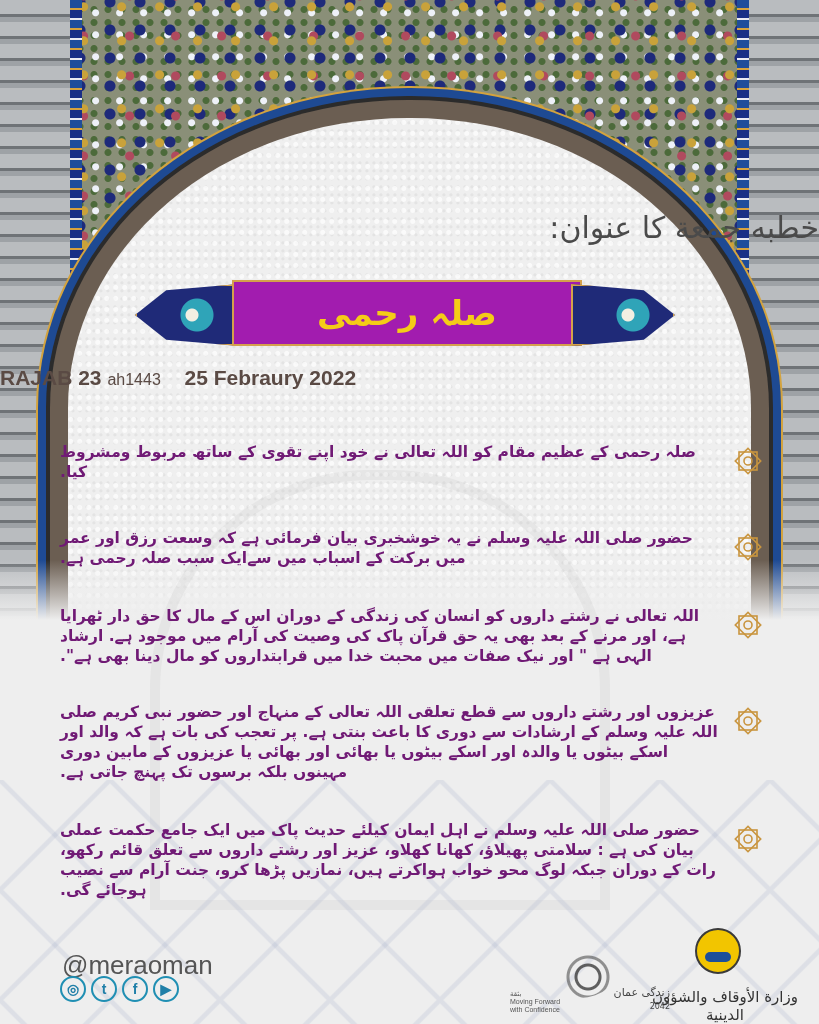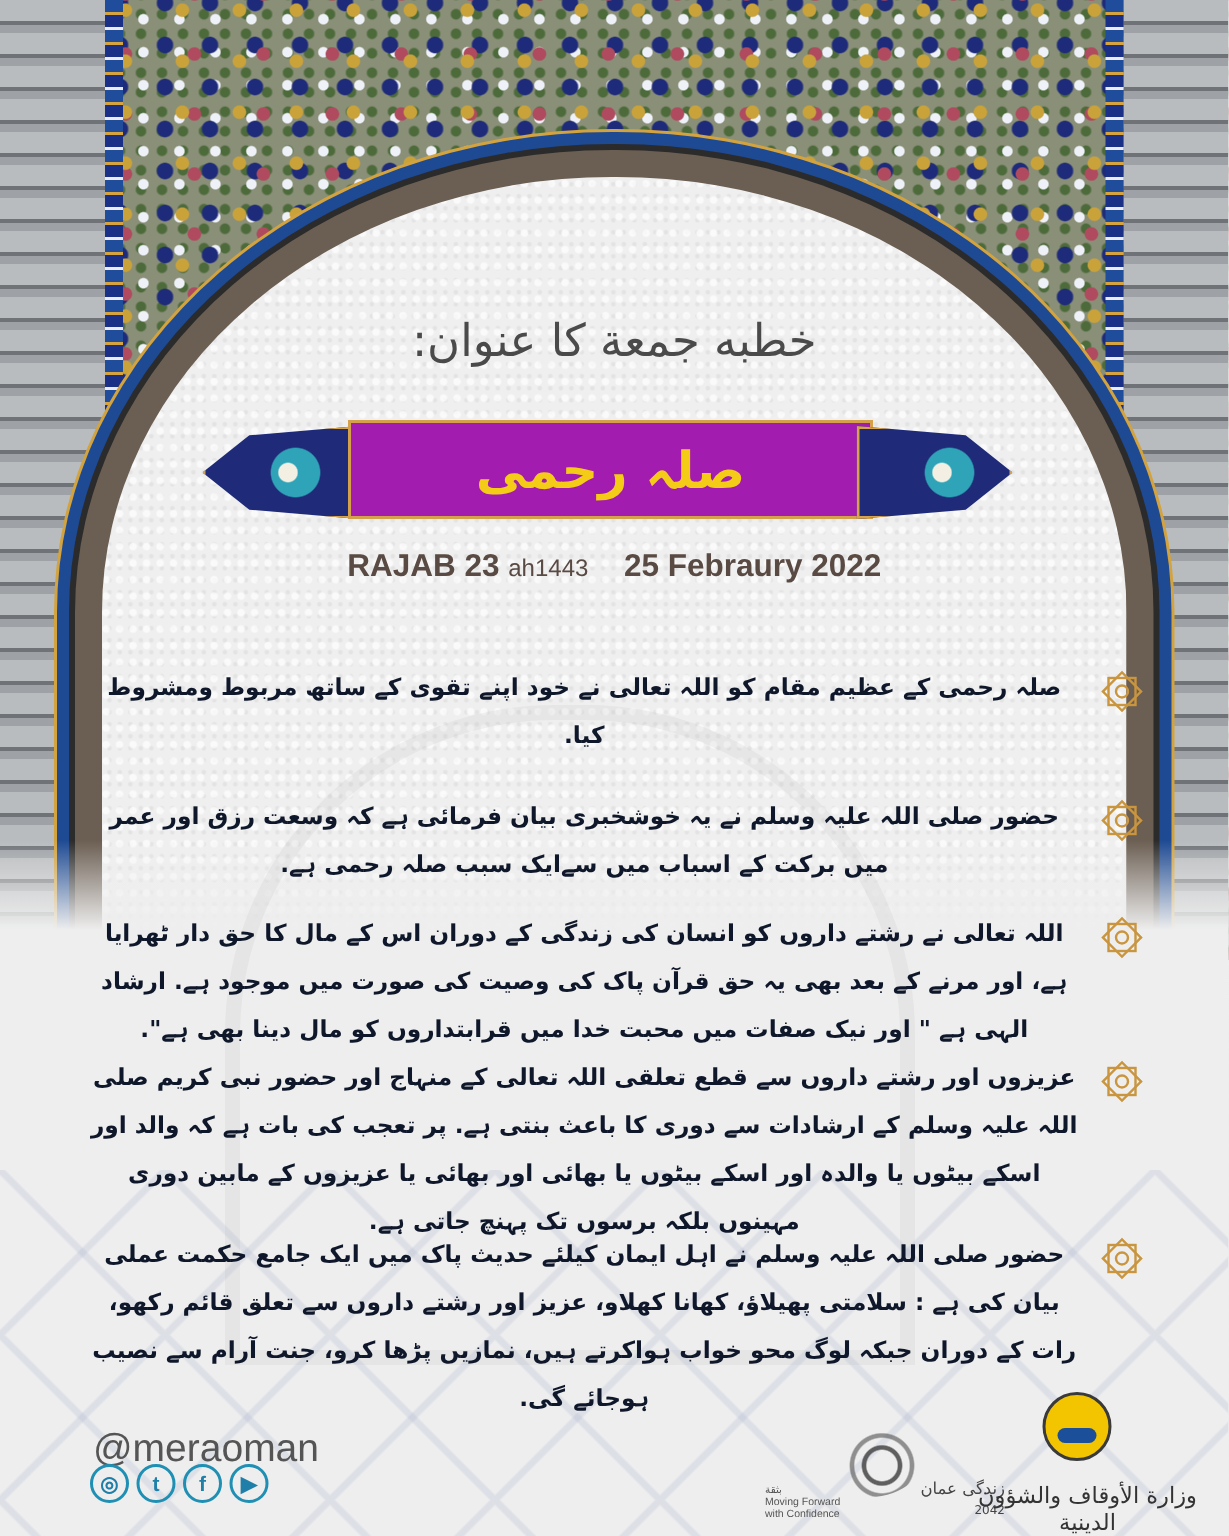--- a/index.html
+++ b/index.html
@@ -36,43 +36,43 @@
     box-shadow:0 0 0 18px #6b5e52, 0 0 0 22px #2b2b2b, 0 0 0 30px #1e4a93, 0 0 0 32px #d3a33f;}
   .arch-fade{position:absolute;left:0;top:560px;width:819px;height:464px;
     background:linear-gradient(180deg,rgba(238,238,238,0) 0,rgba(238,238,238,1) 60px);}
   .watermark{position:absolute;left:150px;top:470px;width:440px;height:420px;border-radius:220px 220px 0 0;
     border:10px solid rgba(190,190,190,.18);}
   .bottom-pattern{position:absolute;left:0;top:780px;width:819px;height:244px;
     background:
       linear-gradient(45deg, transparent 48%, rgba(160,170,200,.22) 49% 51%, transparent 52%) 0 0/110px 110px,
       linear-gradient(-45deg, transparent 48%, rgba(160,170,200,.22) 49% 51%, transparent 52%) 0 0/110px 110px;}
 
-  .subtitle{position:absolute;left:0;width:819px;top:210px;text-align:center;direction:rtl;
+  .subtitle{position:absolute;left:0;width:819px;top:210px;text-align:right;direction:rtl;
     font-family:"DejaVu Sans",sans-serif;font-size:30px;color:#4a4a4a;}
   .banner{position:absolute;left:135px;top:280px;width:540px;height:66px;}
   .banner .orn{position:absolute;top:4px;width:100px;height:58px;
     background:
       radial-gradient(circle at 55% 50%, #f3efe2 0 6px, transparent 7px),
       radial-gradient(circle at 60% 50%, #2fa4b8 0 16px, transparent 17px),
       #1f2a78;
     border:2px solid #d6a34a;}
   .banner .orn.left{left:0;clip-path:polygon(0 50%,30% 10%,100% 0,100% 100%,30% 90%);}
   .banner .orn.right{right:0;clip-path:polygon(100% 50%,70% 10%,0 0,0 100%,70% 90%);}
   .banner .center{position:absolute;left:97px;top:0;width:346px;height:62px;background:#a21caf;
     border:2px solid #d4a04c;display:flex;align-items:center;justify-content:center;}
   .banner .center span{color:#f4cc18;font-size:34px;font-weight:bold;direction:rtl;font-family:"DejaVu Sans",sans-serif;}
-  .date{position:absolute;left:0;width:819px;top:366px;text-align:center;color:#5a4a44;font-weight:bold;
+  .date{position:absolute;left:0;width:819px;top:366px;text-align:left;color:#5a4a44;font-weight:bold;
     font-family:"Liberation Sans",sans-serif;font-size:21px;}
   .date .hijri-year{font-size:16px;font-weight:normal;}
   .date .gap{display:inline-block;width:12px;}
 
   .points{position:absolute;left:60px;width:705px;top:430px;}
   .point{position:absolute;right:0;width:705px;display:flex;flex-direction:row-reverse;align-items:flex-start;}
   .point .icon{width:34px;height:34px;flex:0 0 34px;margin-left:12px;margin-top:2px;}
-  .point .text{direction:rtl;text-align:center;color:#0f172a;font-weight:bold;font-size:15.5px;line-height:32px;
+  .point .text{direction:rtl;text-align:left;color:#701a75;font-weight:bold;font-size:15.5px;line-height:20px;
     font-family:"DejaVu Sans",sans-serif;flex:1;}
 
   .footer-handle{position:absolute;left:62px;top:950px;font-family:"Liberation Sans",sans-serif;font-size:26px;color:#555;}
   .socials{position:absolute;left:60px;top:976px;display:flex;gap:5px;}
   .socials .s{width:26px;height:26px;border-radius:50%;border:2px solid #1f8fb3;display:flex;align-items:center;justify-content:center;
     color:#1f7fa8;font-weight:bold;font-family:"Liberation Sans",sans-serif;font-size:14px;box-sizing:border-box;}
   .vision{position:absolute;left:510px;top:928px;width:160px;height:90px;}
   .vision .swirl{position:absolute;left:30px;top:0;width:80px;height:70px;border-radius:50%;
     background:radial-gradient(circle at 60% 70%, transparent 0 10px, rgba(60,60,60,.8) 11px 13px, transparent 14px 18px, rgba(80,80,80,.6) 19px 21px, transparent 22px);}
   .vision .txt1{position:absolute;left:0;top:62px;font-size:7px;color:#555;font-family:"Liberation Sans",sans-serif;line-height:8px;}
@@ -139,21 +139,21 @@
     <div class="text">حضور صلی اللہ علیہ وسلم نے یہ خوشخبری بیان فرمائی ہے کہ وسعت رزق اور عمر میں برکت کے اسباب میں سےایک سبب صلہ رحمی ہے.</div>
   </div>
   <div class="point" style="top:176px">
     <svg class="icon" viewBox="0 0 34 34">
         <g fill="none" stroke="#c9953f" stroke-width="1.6">
           <rect x="8" y="8" width="18" height="18"></rect>
           <rect x="8" y="8" width="18" height="18" transform="rotate(45 17 17)"></rect>
           <circle cx="17" cy="17" r="4"></circle>
         </g>
       </svg>
-    <div class="text">اللہ تعالی نے رشتے داروں کو انسان کی زندگی کے دوران اس کے مال کا حق دار ٹھرایا ہے، اور مرنے کے بعد بھی یہ حق قرآن پاک کی وصیت  کی صورت میں موجود ہے. ارشاد الہی ہے " اور نیک صفات میں محبت خدا میں قرابتداروں کو مال دینا بھی ہے".</div>
+    <div class="text">اللہ تعالی نے رشتے داروں کو انسان کی زندگی کے دوران اس کے مال کا حق دار ٹھرایا ہے، اور مرنے کے بعد بھی یہ حق قرآن پاک کی وصیت  کی آرام میں موجود ہے. ارشاد الہی ہے " اور نیک صفات میں محبت خدا میں قرابتداروں کو مال دینا بھی ہے".</div>
   </div>
   <div class="point" style="top:272px">
     <svg class="icon" viewBox="0 0 34 34">
         <g fill="none" stroke="#c9953f" stroke-width="1.6">
           <rect x="8" y="8" width="18" height="18"></rect>
           <rect x="8" y="8" width="18" height="18" transform="rotate(45 17 17)"></rect>
           <circle cx="17" cy="17" r="4"></circle>
         </g>
       </svg>
     <div class="text">عزیزوں اور رشتے داروں سے قطع تعلقی اللہ تعالی کے منہاج اور حضور نبی کریم صلی اللہ علیہ وسلم کے ارشادات سے دوری کا باعث بنتی ہے. پر تعجب کی بات  ہے کہ والد اور اسکے بیٹوں یا والدہ اور اسکے بیٹوں یا بھائی اور بھائی یا عزیزوں کے مابین دوری مہینوں بلکہ برسوں تک پہنچ جاتی ہے.</div>

